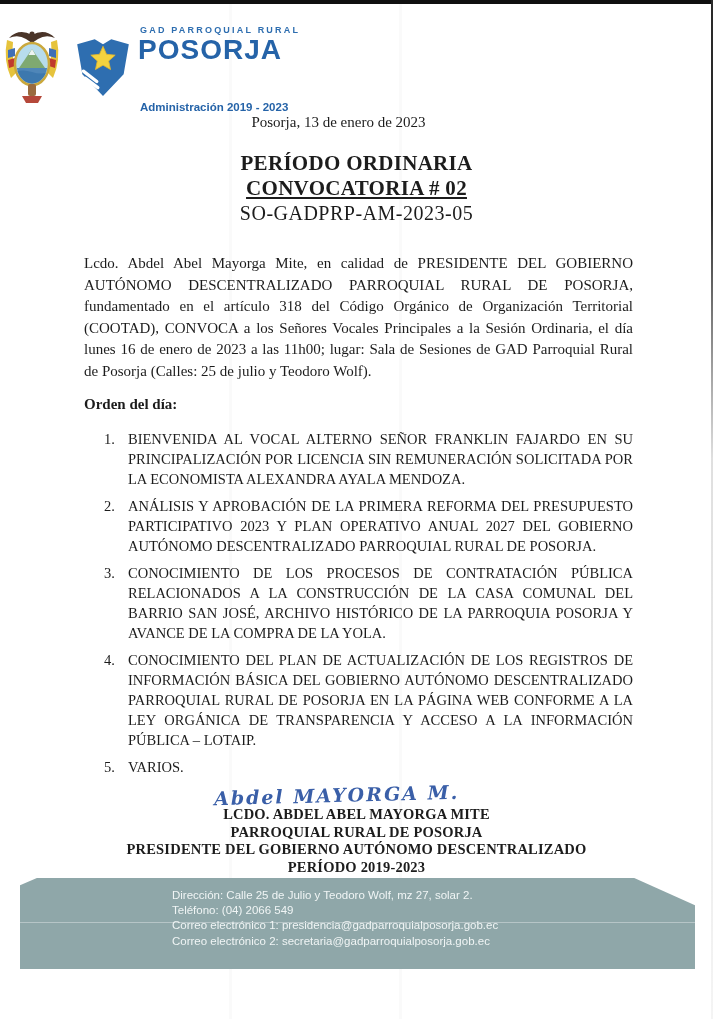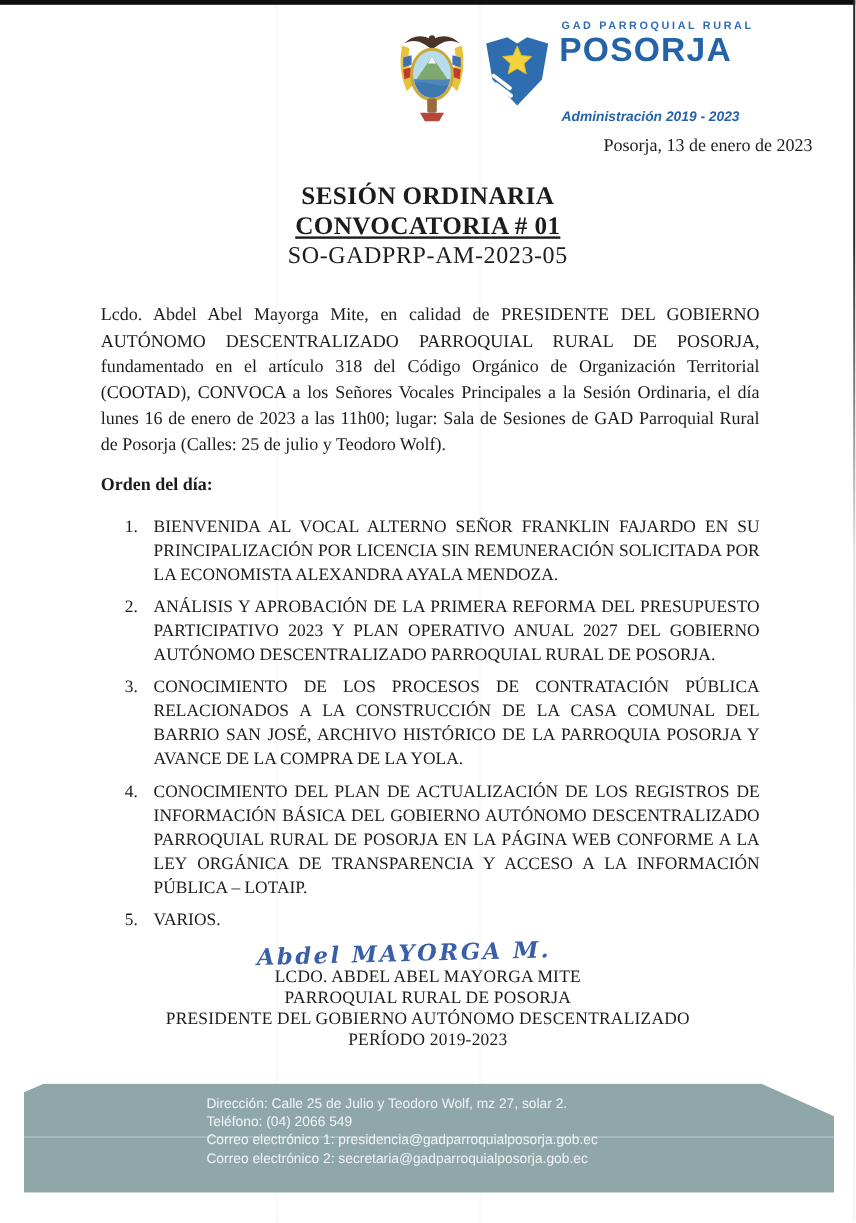--- a/index.html
+++ b/index.html
@@ -22,33 +22,33 @@
   .scan-right-edge {
     position: absolute; top: 0; right: 0; width: 2px; height: 100%;
     background: linear-gradient(#2a2a2a 0%, #2a2a2a 20%, rgba(42,42,42,0.15) 45%, rgba(42,42,42,0.05) 100%);
     z-index: 5;
   }
   .scan-crease { position: absolute; top: 0; width: 3px; height: 100%; background: rgba(120,120,120,0.04); }
   .crease-1 { left: 229px; } .crease-2 { left: 399px; }
 
   
   .header-row {
-    display: flex; align-items: flex-end; gap: 10px;
-    padding-top: 26px; padding-left: 328px; height: 104px;
+    display: flex; align-items: flex-start; gap: 10px;
+    padding-top: 26px; height: 104px;
   }
   .coat-svg { width: 64px; height: 80px; display: block; }
   .gad-logo { display: flex; align-items: center; gap: 6px; }
   .shield-svg { width: 58px; height: 64px; display: block; margin-top: -4px; }
   .gad-text { display: flex; flex-direction: column; line-height: 1.05; font-family: "Liberation Sans", sans-serif; }
   .gad-tagline { font-size: 9px; font-weight: bold; letter-spacing: 2.2px; color: #2e6eb0; margin-left: 2px; }
   .gad-name { font-size: 28px; font-weight: bold; letter-spacing: 1px; color: #2563a8; }
-  .gad-admin { font-size: 11.5px; font-weight: bold; font-style: italic; color: #2563a8; margin-left: 2px; margin-top: 36px; }
-
-  
-  .date-line { margin-top: 10px; text-align: right; padding-right: 36px; font-size: 15px; }
+  .gad-admin { font-size: 11.5px; font-weight: bold; color: #2563a8; margin-left: 2px; margin-top: 36px; }
+
+  
+  .date-line { margin-top: 10px; text-align: center; padding-right: 36px; font-size: 15px; }
 
   
   .title-block { margin-top: 20px; text-align: center; }
   .title-1 { font-size: 21px; font-weight: bold; line-height: 24px; letter-spacing: 0.3px; }
   .title-2 { font-size: 21px; font-weight: bold; line-height: 26px; text-decoration: underline; letter-spacing: 0.3px; }
   .title-3 { font-size: 20px; line-height: 24px; letter-spacing: 0.5px; }
 
   
   .body-paragraph {
     margin: 28px 80px 0 84px;
@@ -67,25 +67,25 @@
   
   .signature-block { margin-top: 2px; text-align: center; }
   .handwritten {
     font-family: "DejaVu Serif", serif;
     font-style: italic; font-weight: bold;
     font-size: 19px; letter-spacing: 2px;
     transform: rotate(-1.5deg);
     display: inline-block;
     margin-left: -40px;
   }
-  .sig-line { font-size: 14.5px; font-weight: normal; line-height: 17.5px; letter-spacing: 0.2px; }
+  .sig-line { font-size: 14.5px; font-weight: bold; line-height: 17.5px; letter-spacing: 0.2px; }
 
   
   .footer-band {
-    position: absolute; left: 20px; top: 903px;
+    position: absolute; left: 20px; top: 878px;
     width: 675px; height: 91px;
     clip-path: polygon(0% 8%, 2.5% 0%, 91% 0%, 100% 30%, 100% 100%, 0% 100%);
     font-family: "Liberation Sans", sans-serif;
     color: #f0f5f5;
     padding: 10px 0 0 152px;
     font-size: 11.5px; line-height: 15.2px;
   }
   .footer-rule {
     position: absolute; left: 0; top: 44px; width: 100%; height: 1px;
     background: rgba(255,255,255,0.35);
@@ -142,22 +142,22 @@
         <span class="gad-tagline">GAD PARROQUIAL RURAL</span>
         <span class="gad-name">POSORJA</span>
         <span class="gad-admin">Administración 2019 - 2023</span>
       </div>
     </div>
   </div>
 
   <div class="date-line">Posorja, 13 de enero de 2023</div>
 
   <div class="title-block">
-    <div class="title-1">SESIÓN ORDINARIA</div>
-    <div class="title-2">CONVOCATORIA # 01</div>
+    <div class="title-1">PERÍODO ORDINARIA</div>
+    <div class="title-2">CONVOCATORIA # 02</div>
     <div class="title-3">SO-GADPRP-AM-2023-05</div>
   </div>
 
   <p class="body-paragraph"><span class="bold">Lcdo. Abdel Abel Mayorga Mite,</span><span> en calidad de PRESIDENTE DEL GOBIERNO AUTÓNOMO DESCENTRALIZADO PARROQUIAL RURAL DE POSORJA, fundamentado en el artículo 318 del Código Orgánico de Organización Territorial (COOTAD), </span><span class="bold">CONVOCA</span><span> a los Señores Vocales Principales a la Sesión Ordinaria, el día lunes 16 de enero de 2023 a las 11h00; lugar: Sala de Sesiones de GAD Parroquial Rural de Posorja (Calles: 25 de julio y Teodoro Wolf).</span></p>
 
   <div class="agenda-heading">Orden del día:</div>
   <div class="agenda-list">
     <div class="agenda-item">
       <span class="agenda-number">1.</span>
       <span class="agenda-text">BIENVENIDA AL VOCAL ALTERNO SEÑOR FRANKLIN FAJARDO EN SU PRINCIPALIZACIÓN POR LICENCIA SIN REMUNERACIÓN SOLICITADA POR LA ECONOMISTA ALEXANDRA AYALA MENDOZA.</span>

